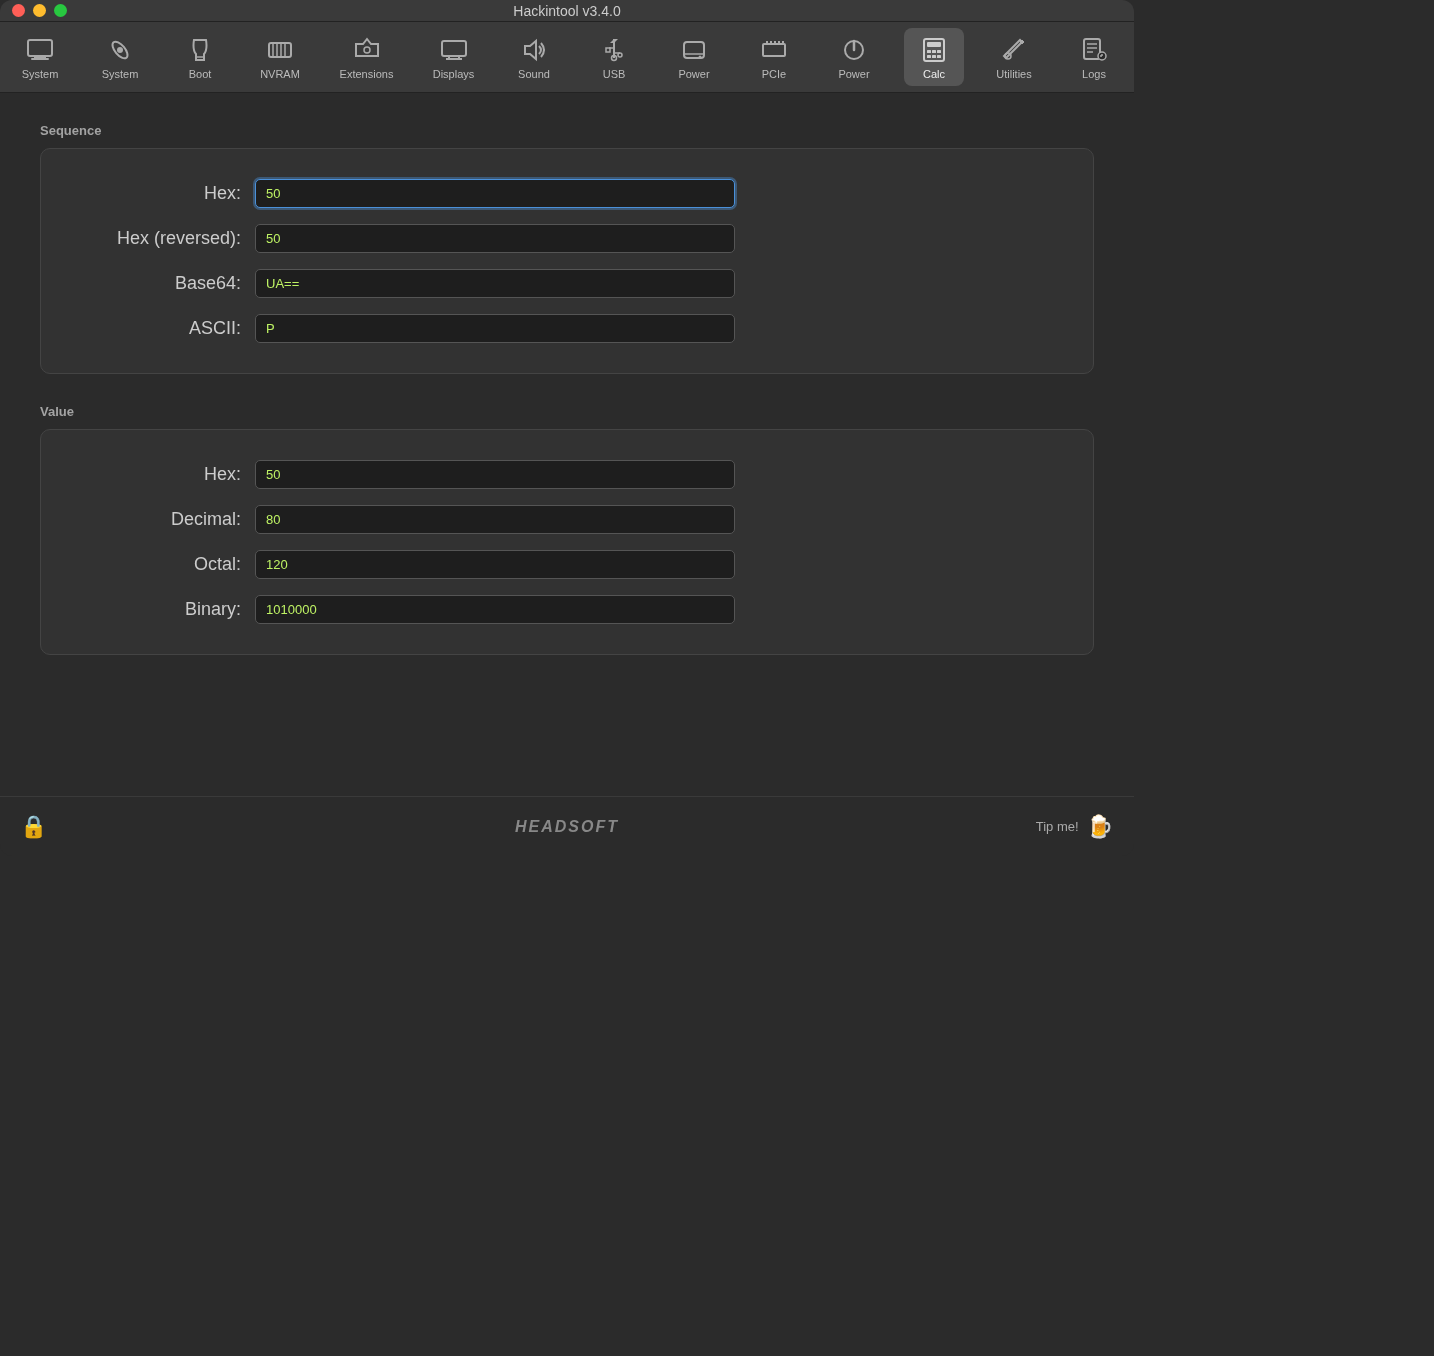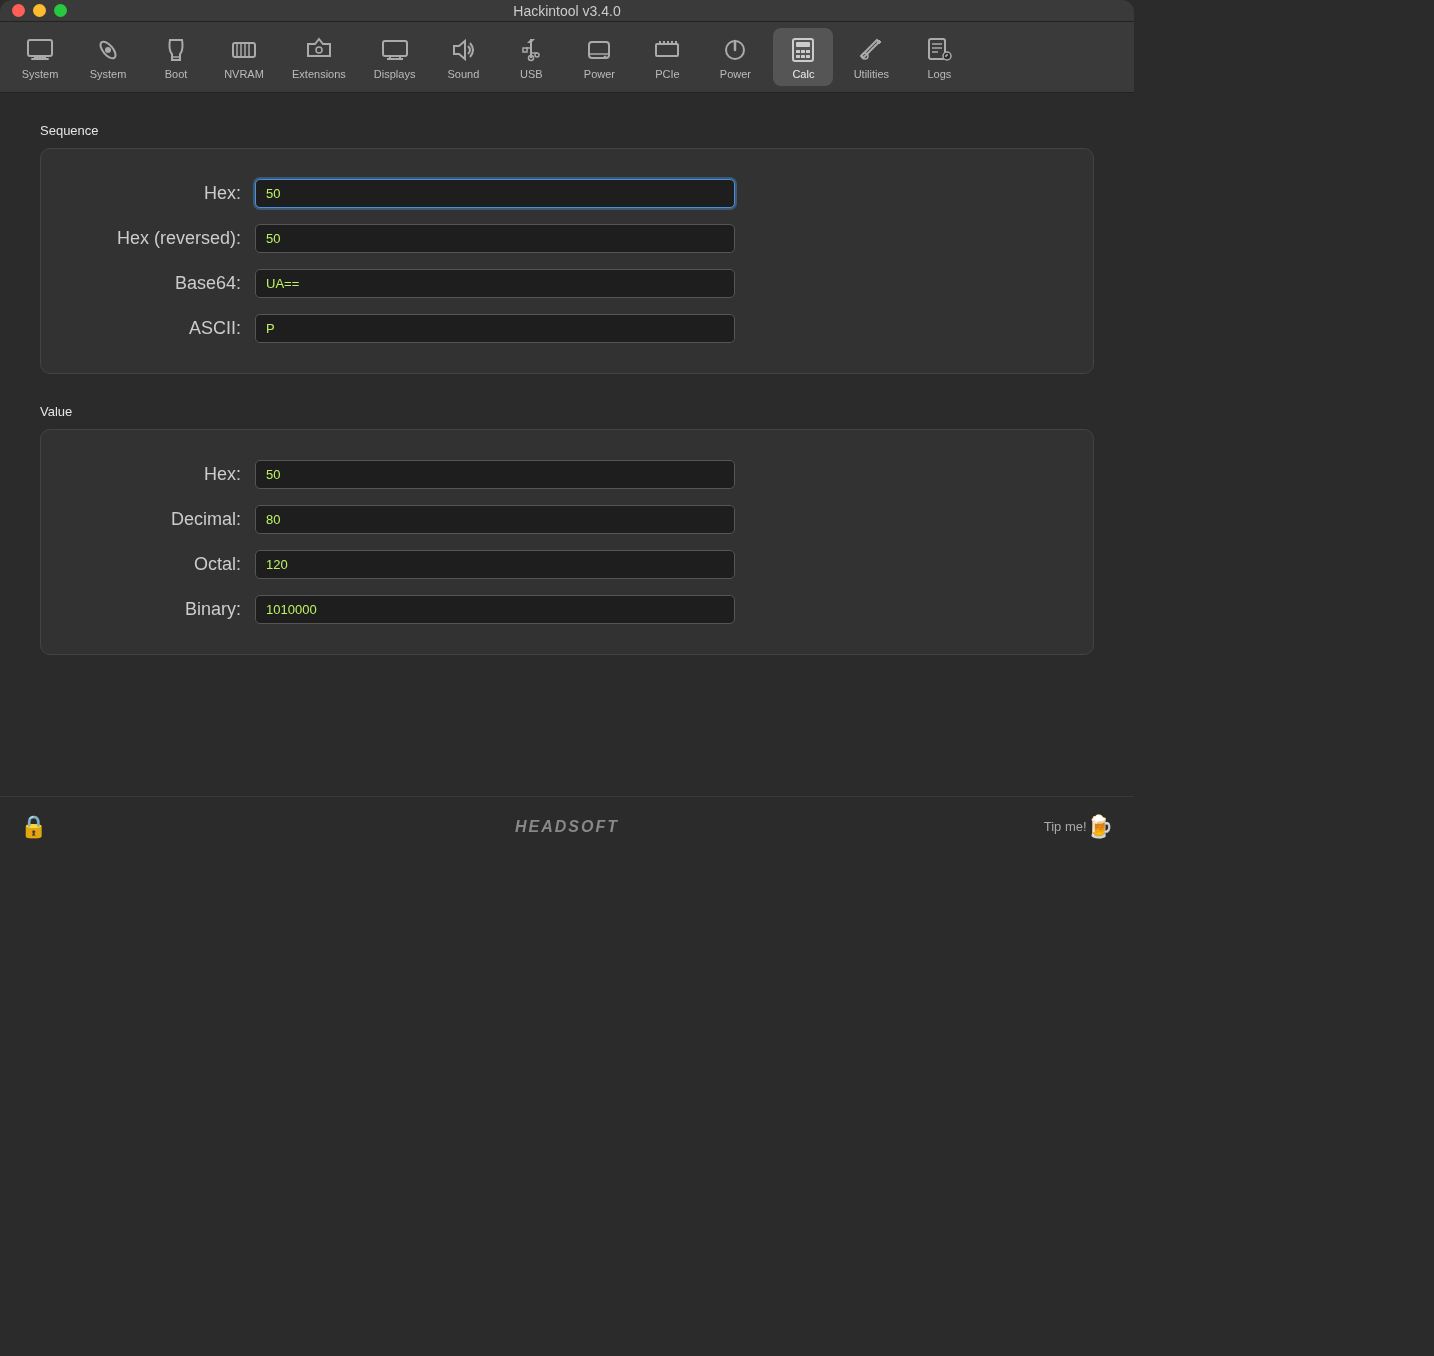--- a/index.html
+++ b/index.html
@@ -47,21 +47,21 @@
     .tl-yellow { background: #febc2e; }
     .tl-green { background: #28c840; }
 
     
     .toolbar {
       background: #3a3a3a;
       border-bottom: 1px solid #222;
       display: flex;
       align-items: center;
       padding: 6px 10px;
-      gap: 8px;
+      gap: 20px;
     }
     .toolbar-item {
       display: flex;
       flex-direction: column;
       align-items: center;
       padding: 6px 10px;
       border-radius: 8px;
       cursor: pointer;
       min-width: 60px;
     }
@@ -91,23 +91,23 @@
     .main-content {
       padding: 30px 40px;
     }
 
     
     .section {
       margin-bottom: 30px;
     }
     .section-title {
       font-size: 13px;
-      color: #e5e5e5;
+      color: #a3a3a3;
       margin-bottom: 10px;
-      font-weight: 400;
+      font-weight: 700;
     }
     .section-box {
       background: #323232;
       border-radius: 10px;
       border: 1px solid #444;
       padding: 30px 40px;
     }
 
     
     .form-row {
@@ -164,20 +164,21 @@
       color: #888;
       letter-spacing: 2px;
       font-style: italic;
     }
     .footer-lock {
       font-size: 22px;
     }
     .footer-tip {
       display: flex;
       align-items: center;
+      gap: 8px;
       font-size: 13px;
       color: #aaa;
     }
     .beer-icon {
       font-size: 22px;
     }
 
     
     svg {
       fill: #aaa;

